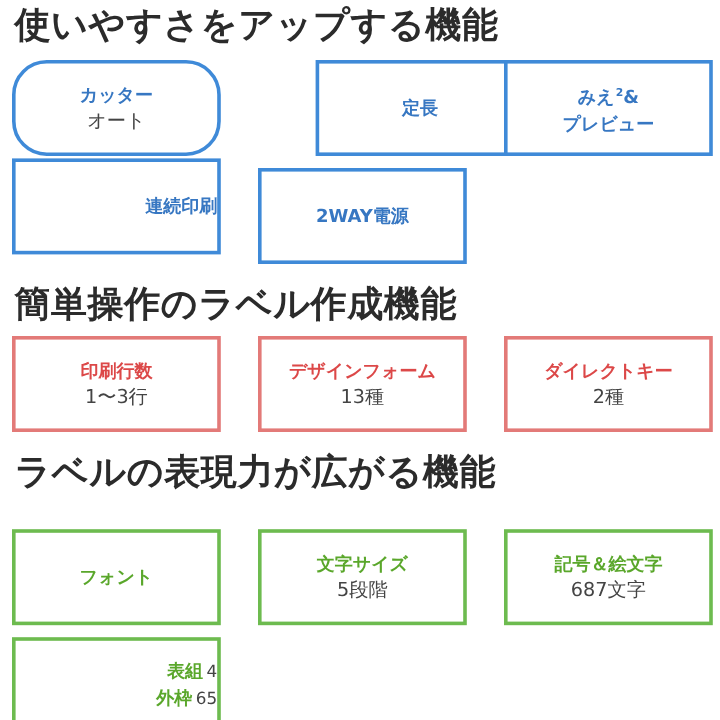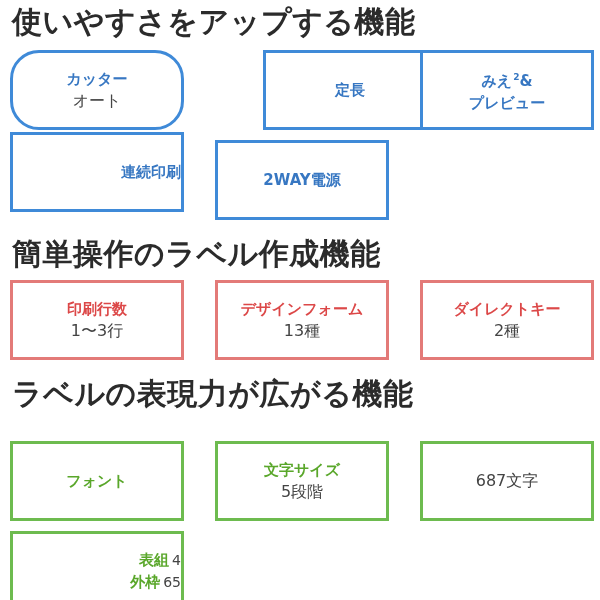--- a/index.html
+++ b/index.html
@@ -61,20 +61,21 @@
 <h2 class="heading" style="top:378px;">ラベルの表現力が広がる機能</h2>
 
 <div class="box green" style="left:10px;top:420px;">
   <div class="title">フォント</div>
 </div>
 <div class="box green" style="left:215px;top:420px;">
   <div class="title">文字サイズ</div>
   <div class="sub">5段階</div>
 </div>
 <div class="box green" style="left:420px;top:420px;">
+  <div class="title">記号＆絵文字</div>
   <div class="sub">687文字</div>
 </div>
 <div class="box green" style="left:10px;top:510px;align-items:flex-end;">
   <div class="title">
     <span>表組</span><span class="inline-val">4</span>
   </div>
   <div class="title">
     <span>外枠</span><span class="inline-val">65</span>
   </div>
 </div>

